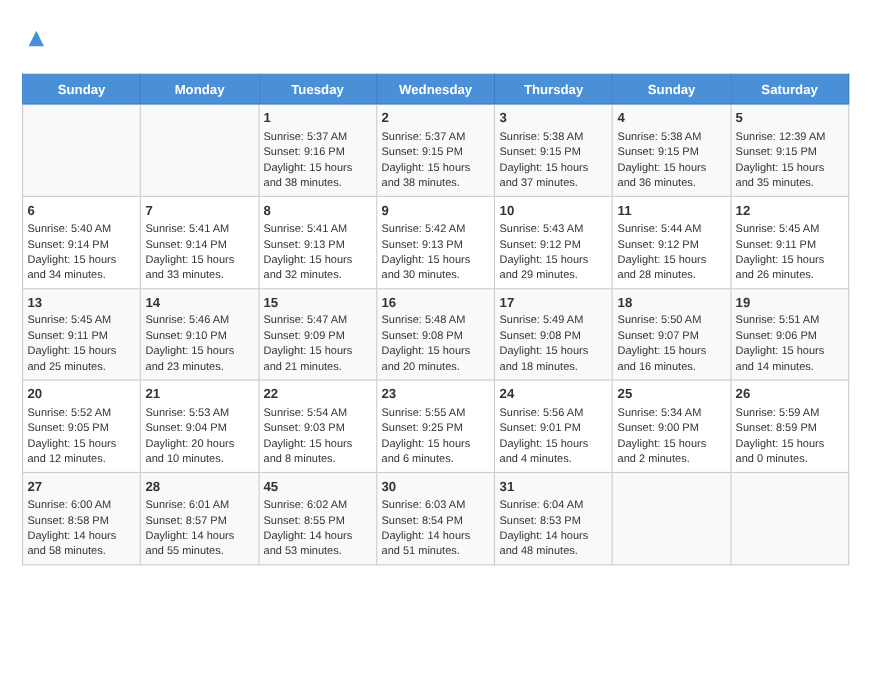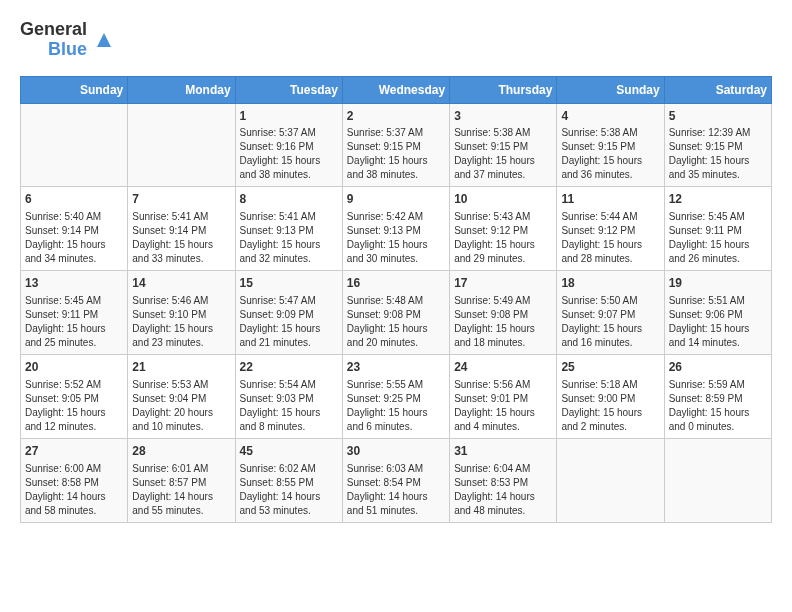--- a/index.html
+++ b/index.html
@@ -26,21 +26,21 @@
     }
     table {
       width: 100%;
       border-collapse: collapse;
       font-size: 11px;
     }
     thead tr th {
       background-color: #4a90d9;
       color: white;
       padding: 6px 4px;
-      text-align: right;
+      text-align: center;
       font-size: 12px;
       font-weight: bold;
       border: 1px solid #3a7fc1;
     }
     tbody tr td {
       border: 1px solid #ccc;
       vertical-align: top;
       padding: 4px;
       min-height: 70px;
       width: calc(100% / 7);
@@ -65,24 +65,20 @@
     }
     .empty {
       background-color: #f9f9f9 !important;
     }
   </style>
 </head>
 <body>
 
 <div class="header">
   <div class="logo">
-    <div style="display:flex;flex-direction:column;align-items:flex-end;line-height:1.1">
-      <span style="font-size:18px;font-weight:bold;color:#333;">General</span>
-      <span style="font-size:18px;font-weight:bold;color:#4a90d9;">Blue</span>
-    </div>
     <div style="margin-left:2px;margin-top:4px;">
       <svg width="22" height="22" viewBox="0 0 22 22">
         <polygon points="4,18 11,4 18,18" fill="#4a90d9"></polygon>
       </svg>
     </div>
   </div>
   <div class="title-block">
     <div style="font-size:36px;color:#333;font-weight:normal;"></div>
     <div style="font-size:16px;color:#555;"></div>
   </div>
@@ -249,21 +245,21 @@
           <div class="cell-text">Daylight: 15 hours and 6 minutes.</div>
         </td>
         <td>
           <span class="day-num">24</span>
           <div class="cell-text">Sunrise: 5:56 AM</div>
           <div class="cell-text">Sunset: 9:01 PM</div>
           <div class="cell-text">Daylight: 15 hours and 4 minutes.</div>
         </td>
         <td>
           <span class="day-num">25</span>
-          <div class="cell-text">Sunrise: 5:18 AM</div>
+          <div class="cell-text">Sunrise: 5:34 AM</div>
           <div class="cell-text">Sunset: 9:00 PM</div>
           <div class="cell-text">Daylight: 15 hours and 2 minutes.</div>
         </td>
         <td>
           <span class="day-num">26</span>
           <div class="cell-text">Sunrise: 5:59 AM</div>
           <div class="cell-text">Sunset: 8:59 PM</div>
           <div class="cell-text">Daylight: 15 hours and 0 minutes.</div>
         </td>
       </tr>

